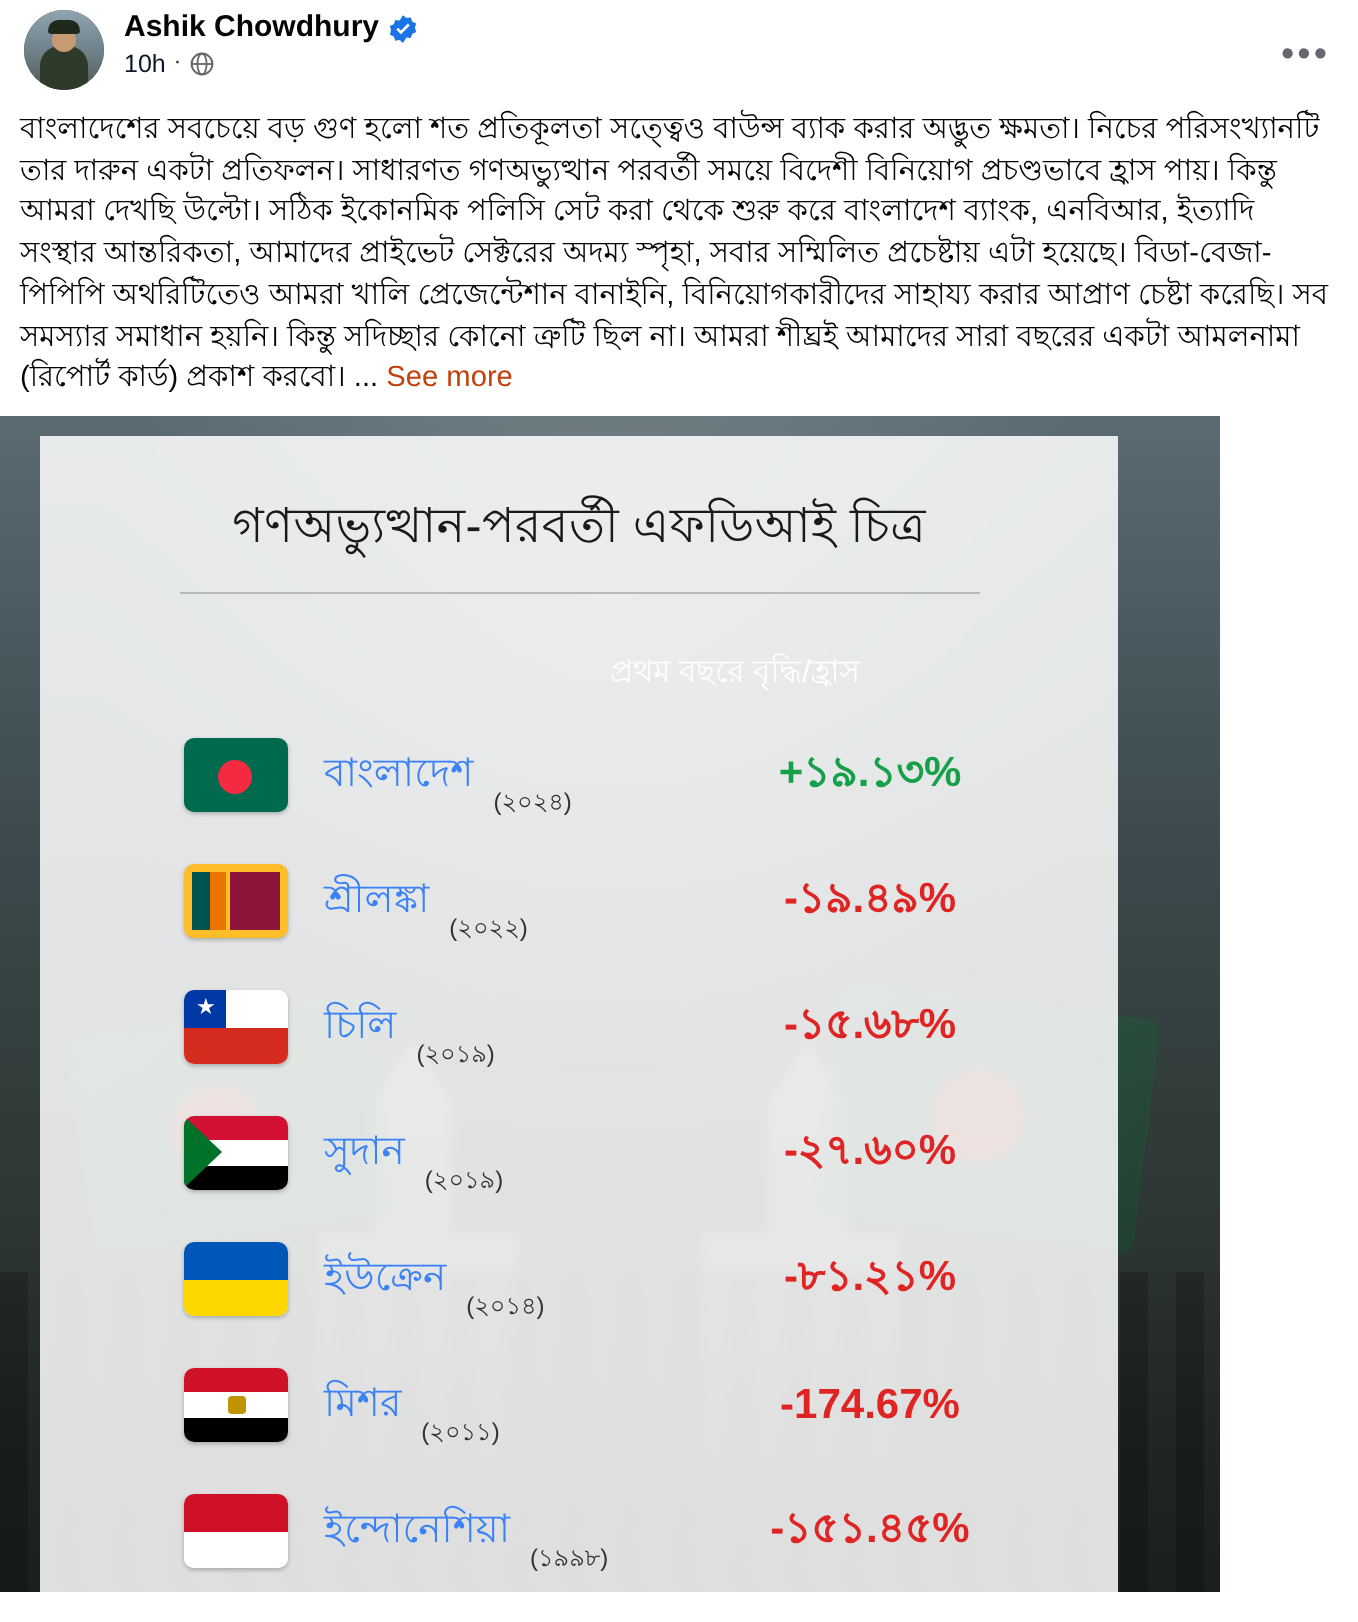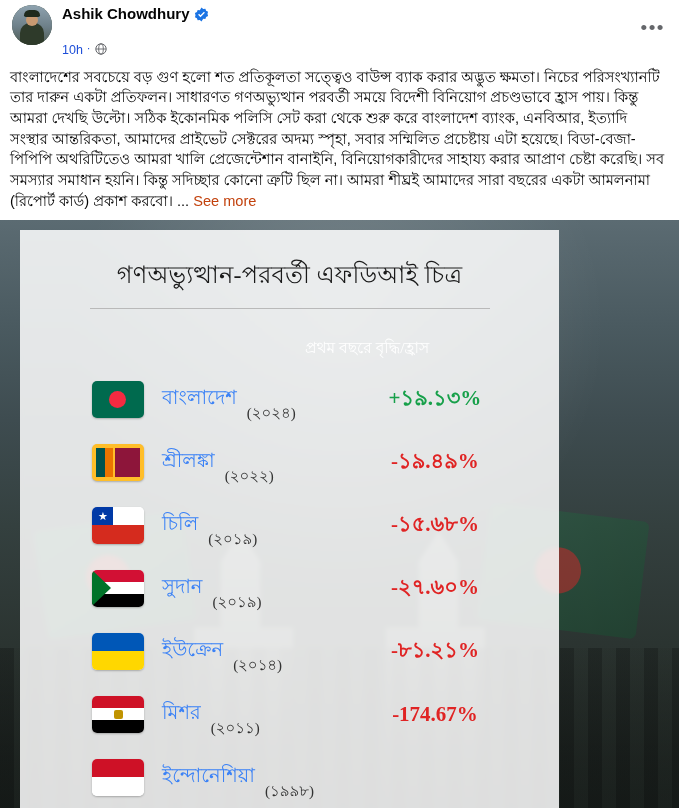--- a/index.html
+++ b/index.html
@@ -54,24 +54,24 @@
     font-weight: bold;
     color: #050505;
   }
   .verified {
     width: 15px; height: 15px;
     flex: 0 0 15px;
     display: inline-block;
   }
   .meta-row {
     display: flex;
-    align-items: flex-start;
+    align-items: center;
     gap: 4px;
-    margin-top: 20px;
-    color: #1d4ed8;
+    margin-top: 2px;
+    color: #0f172a;
     font-size: 12.5px;
   }
   .dot-sep { font-size: 11px; line-height: 1; }
   .globe-icon { width: 12px; height: 12px; display:inline-block; }
 
   .more-dots {
     position: absolute;
     right: 14px;
     top: 18px;
     color: #65676b;
@@ -91,25 +91,24 @@
     word-break: break-word;
   }
   .see-more {
     color: #c2410c;
     cursor: pointer;
   }
 
   
   .post-image {
     position: relative;
-    width: 679px;
+    width: 610px;
     height: 588px;
     overflow: hidden;
     background: #202020;
-    font-family: Liberation Serif, serif;
   }
   .photo-bg {
     position: absolute; inset: 0;
     background:
       radial-gradient(circle at 50% 18%, rgba(255,255,255,0.18) 0%, rgba(255,255,255,0) 45%),
       linear-gradient(180deg, #5b6b72 0%, #4a5a60 18%, #3e4c50 34%, #34403f 52%, #2b3431 72%, #222825 100%);
   }
   .photo-monument {
     position: absolute;
     left: 50%;
@@ -194,21 +193,21 @@
     background: #fff;
   }
   .country {
     margin-left: 18px;
     font-size: 19.5px;
     color: #3b82f6;
     white-space: nowrap;
   }
   .year {
     margin-left: 10px;
-    font-size: 15px;
+    font-size: 12px;
     color: #333;
     white-space: nowrap;
     margin-top: 28px;
   }
   .value {
     margin-left: auto;
     margin-right: 24px;
     width: 200px;
     text-align: center;
     font-size: 21px;
@@ -370,19 +369,20 @@
           <div class="value neg">-174.67%</div>
         </div>
 
         <div class="row">
           <div class="flag f-id">
             <div class="id-r"></div>
               <div class="id-w"></div>
           </div>
           <div class="country">ইন্দোনেশিয়া</div>
           <div class="year">(১৯৯৮)</div>
+          <div class="value neg">-১৫১.৪৫%</div>
         </div>
 
       </div>
     </div>
   </div>
 
 </div>
 
 </body></html>

